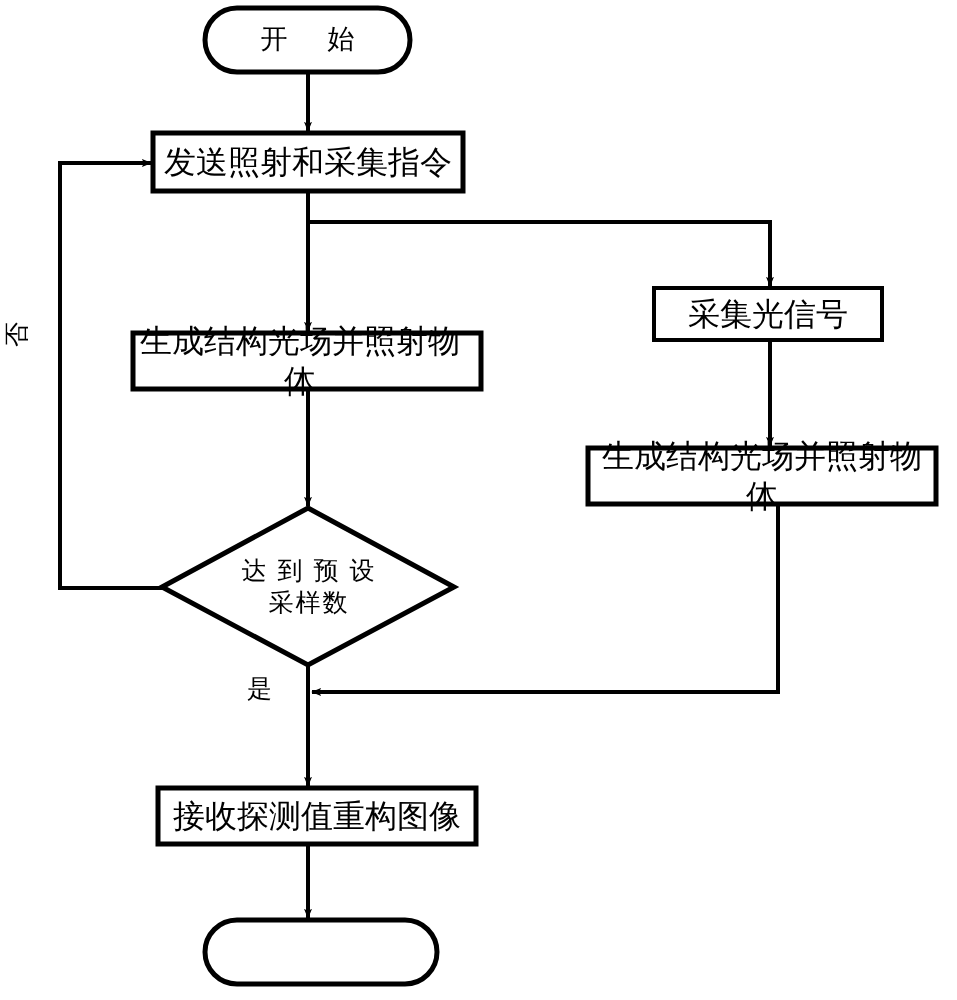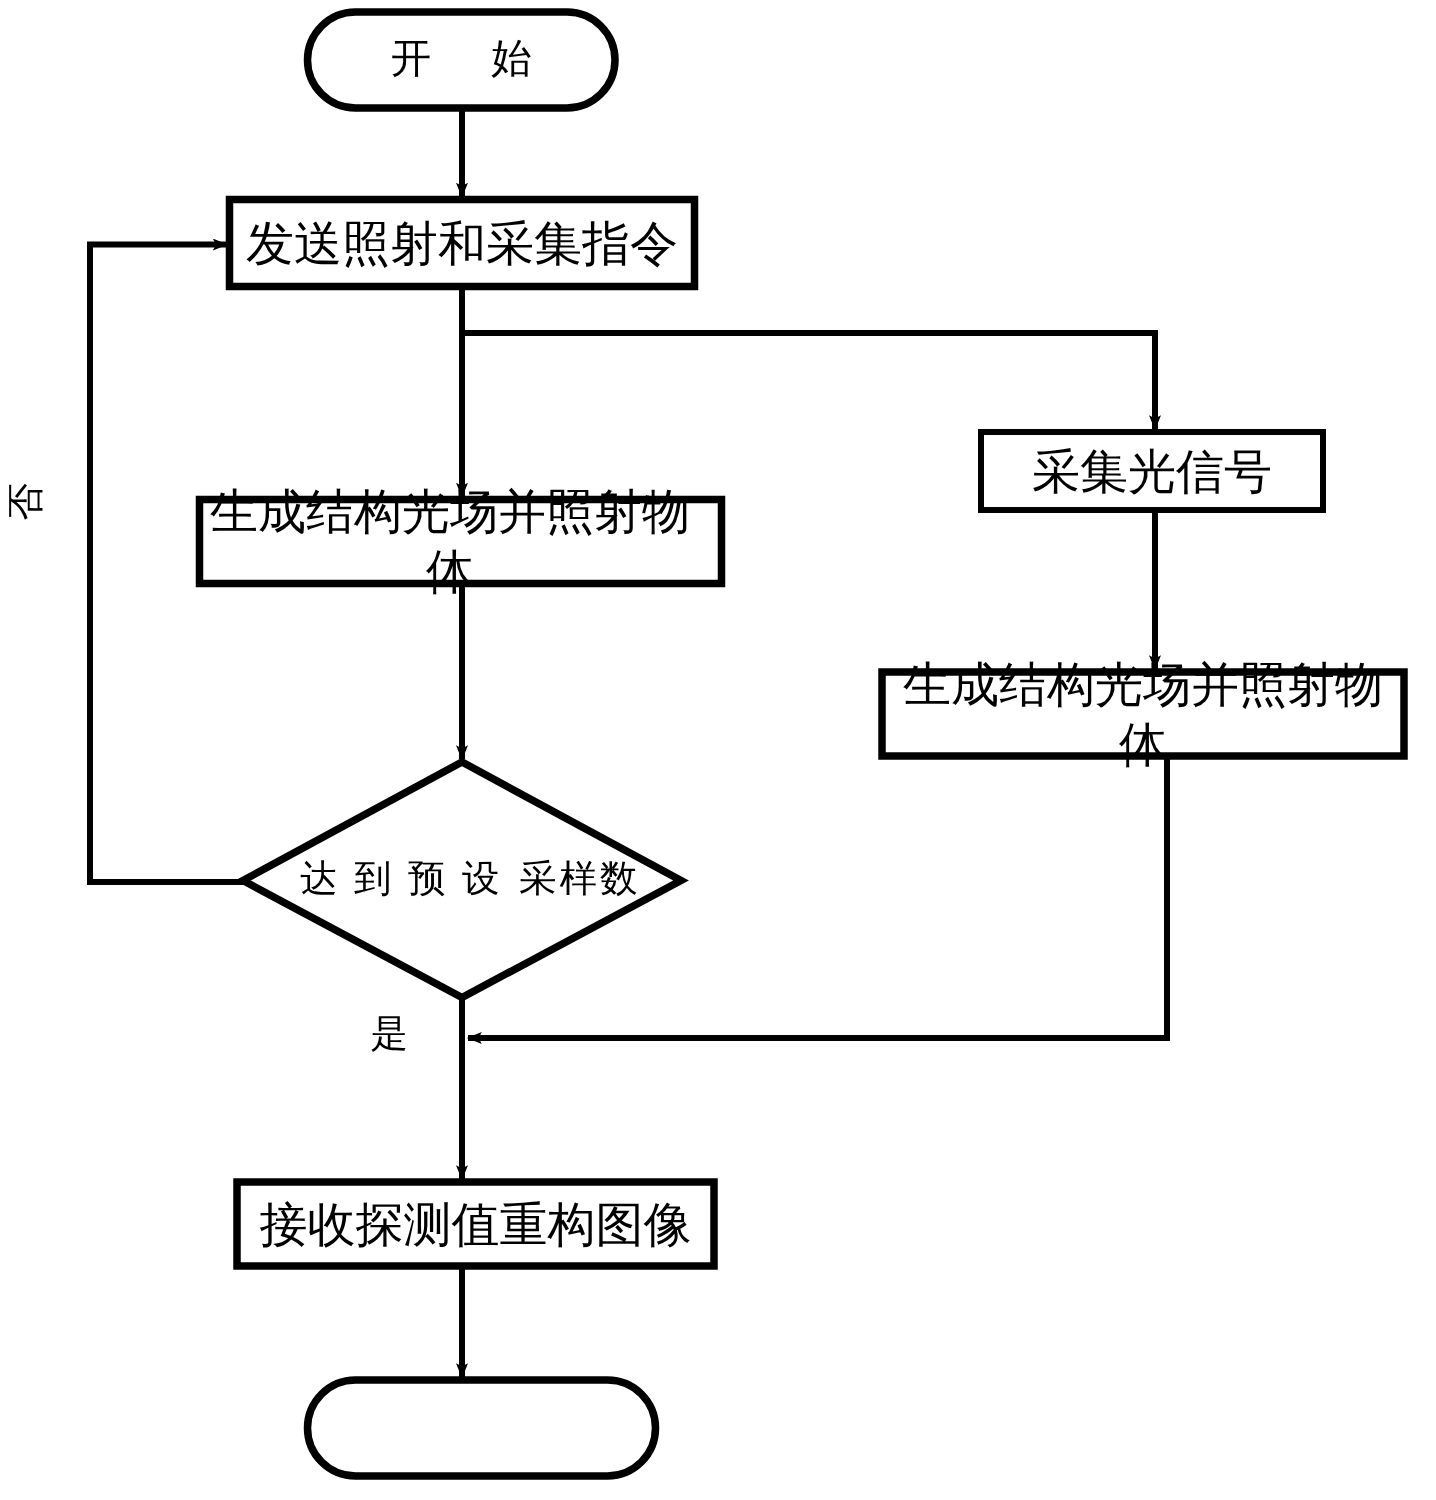--- a/index.html
+++ b/index.html
@@ -40,21 +40,21 @@
     font-size: 27px;
     letter-spacing: 40px;
     text-indent: 40px;
     align-items: center;
   }
   .process-text {
     font-size: 32px;
   }
   .decision-text {
     font-size: 25px;
-    flex-direction: row;
+    flex-direction: column;
   }
   .decision-line1 {
     letter-spacing: 11px;
     text-indent: 11px;
   }
   .decision-line2 {
     letter-spacing: 2px;
     text-indent: 2px;
   }
   .edge-label {

